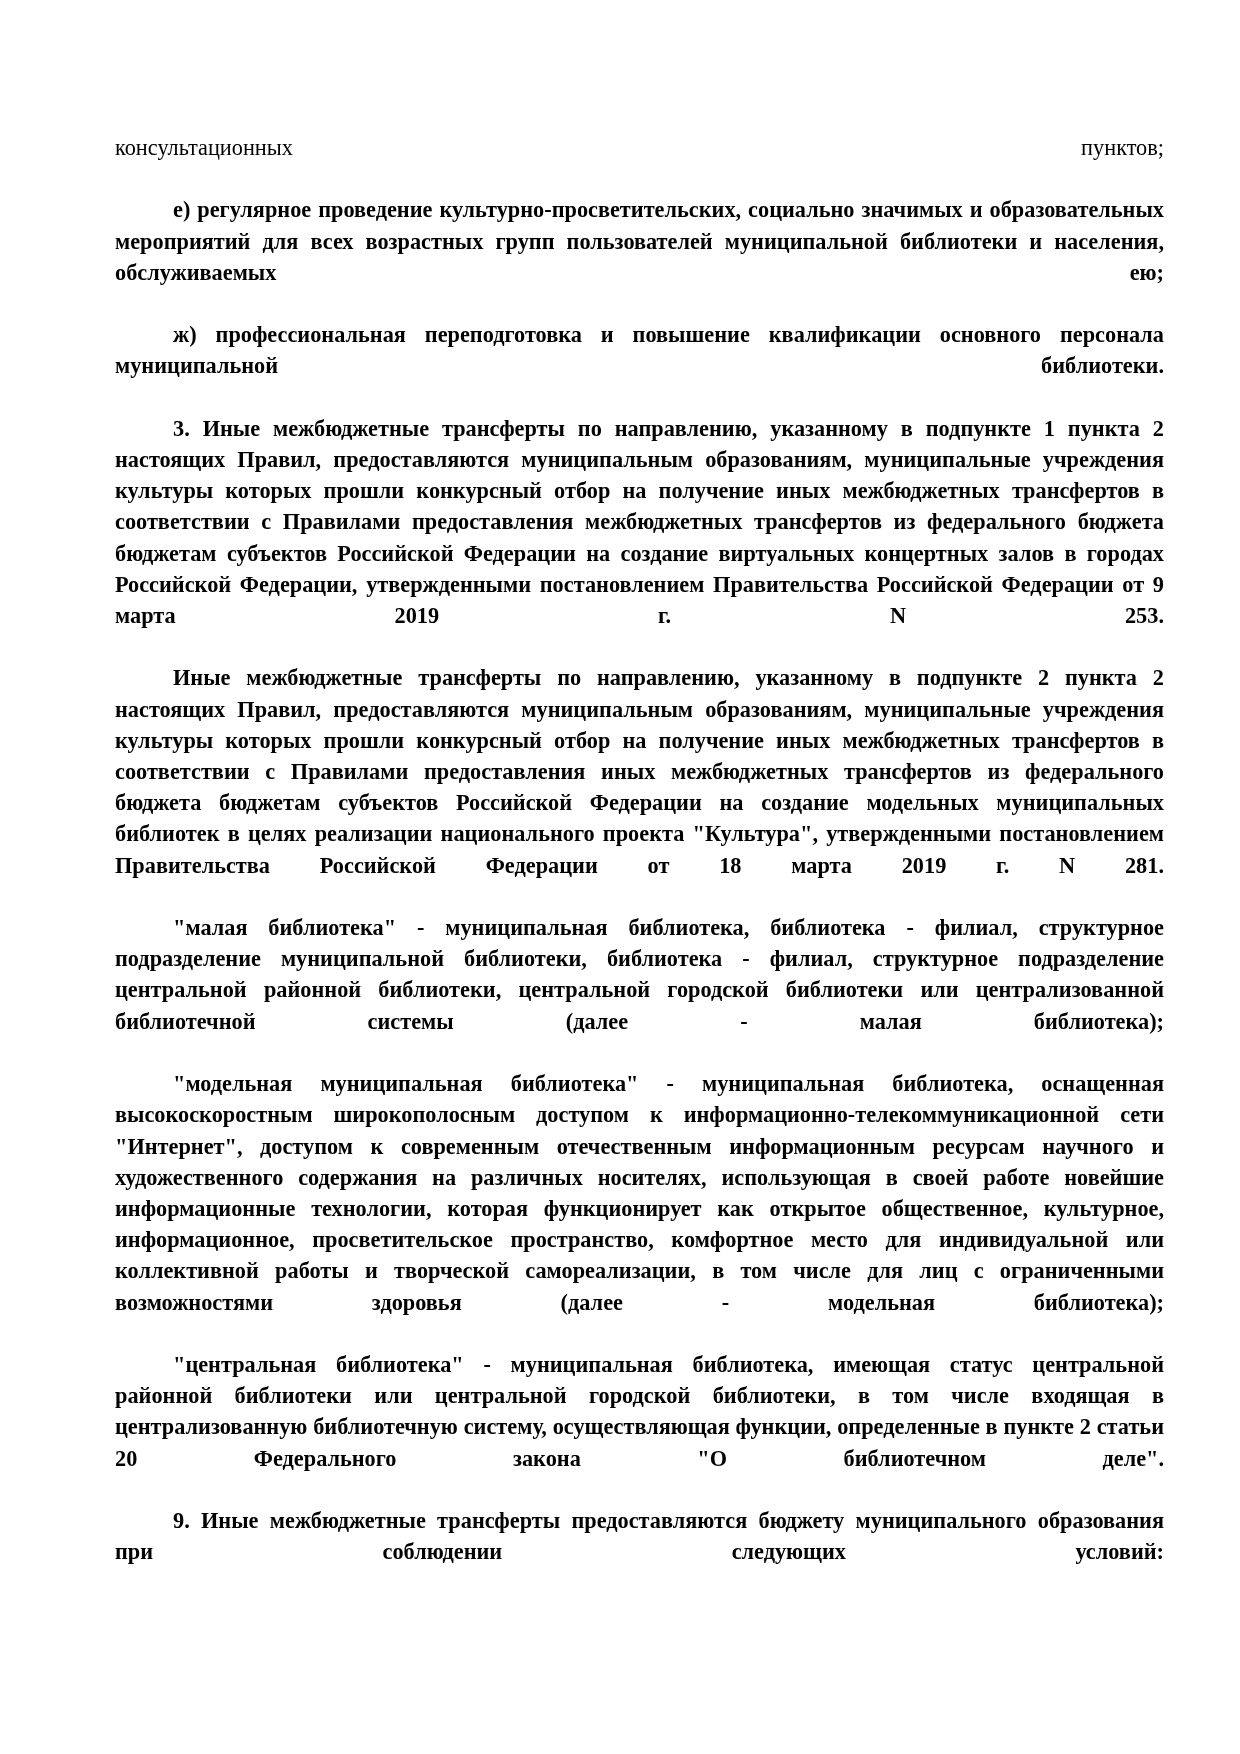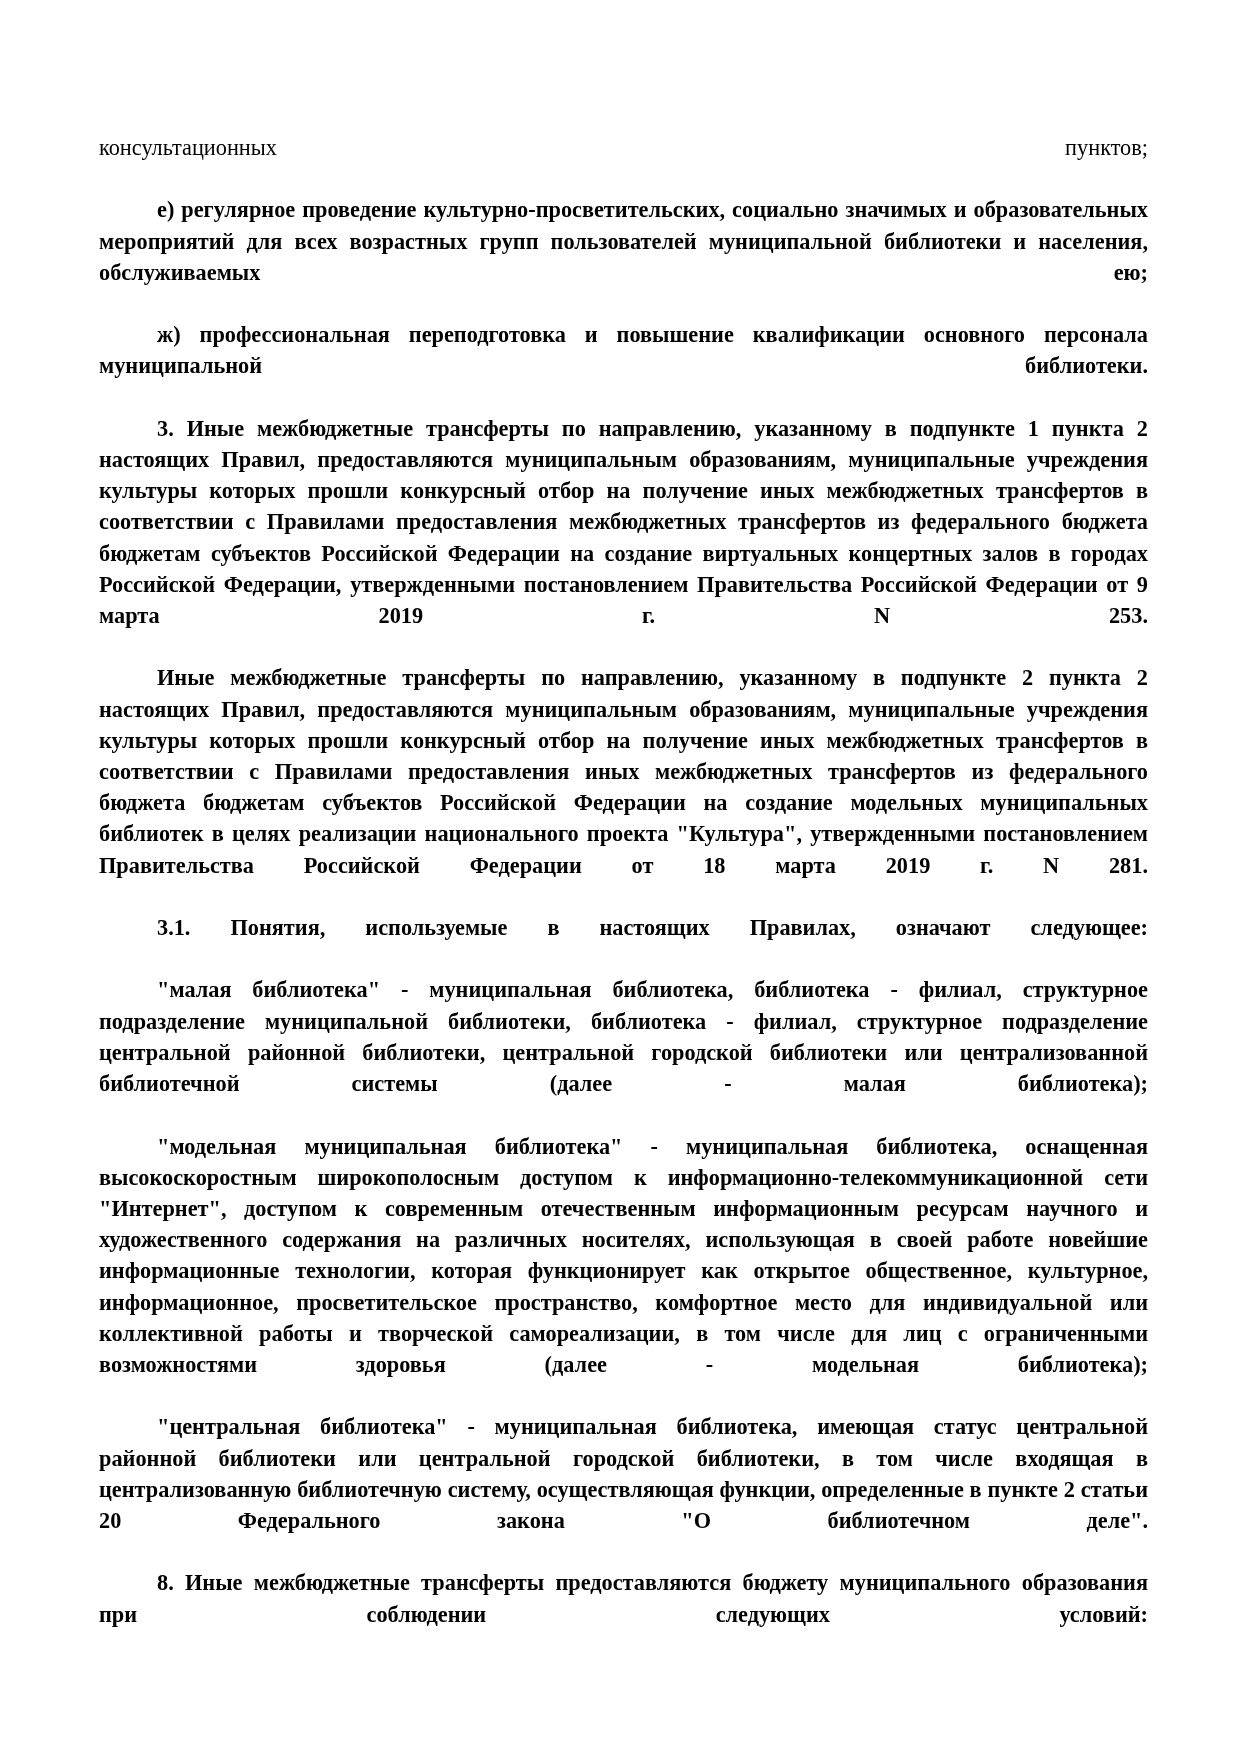--- a/index.html
+++ b/index.html
@@ -18,20 +18,21 @@
   .page {
     position: relative;
     width: 1240px;
     height: 1754px;
     background: #ffffff;
     box-sizing: border-box;
     padding: 132px 92px 0 99px;
   }
   .doc-body {
     width: 1049px;
+    margin-left: 16px;
   }
   p.para {
     margin: 0;
     font-size: 22.3px;
     line-height: 31.2px;
     text-align: justify;
     text-justify: inter-word;
     hyphens: none;
     word-spacing: 0px;
   }
@@ -63,26 +64,25 @@
     <p class="para noindent">консультационных пунктов;</p>
 
     <p class="para indent gap-lg">е) регулярное проведение культурно-просветительских, социально значимых и образовательных мероприятий для всех возрастных групп пользователей муниципальной библиотеки и населения, обслуживаемых ею;</p>
 
     <p class="para indent gap-lg">ж) профессиональная переподготовка и повышение квалификации основного персонала муниципальной библиотеки.</p>
 
     <p class="para indent gap-lg">3. Иные межбюджетные трансферты по направлению, указанному в подпункте 1 пункта 2 настоящих Правил, предоставляются муниципальным образованиям, муниципальные учреждения культуры которых прошли конкурсный отбор на получение иных межбюджетных трансфертов в соответствии с Правилами предоставления межбюджетных трансфертов из федерального бюджета бюджетам субъектов Российской Федерации на создание виртуальных концертных залов в городах Российской Федерации, утвержденными постановлением Правительства Российской Федерации от 9 марта 2019 г. N 253.</p>
 
     <p class="para indent gap-lg">Иные межбюджетные трансферты по направлению, указанному в подпункте 2 пункта 2 настоящих Правил, предоставляются муниципальным образованиям, муниципальные учреждения культуры которых прошли конкурсный отбор на получение иных межбюджетных трансфертов в соответствии с Правилами предоставления иных межбюджетных трансфертов из федерального бюджета бюджетам субъектов Российской Федерации на создание модельных муниципальных библиотек в целях реализации национального проекта "Культура", утвержденными постановлением Правительства Российской Федерации от 18 марта 2019 г. N 281.</p>
 
-    <p class="para indent gap-md">3.1. Понятия, используемые в настоящих Правилах, означают следующее:</p>
 
     <p class="para indent gap-md">"малая библиотека" - муниципальная библиотека, библиотека - филиал, структурное подразделение муниципальной библиотеки, библиотека - филиал, структурное подразделение центральной районной библиотеки, центральной городской библиотеки или централизованной библиотечной системы (далее - малая библиотека);</p>
 
     <p class="para indent gap-md">"модельная муниципальная библиотека" - муниципальная библиотека, оснащенная высокоскоростным широкополосным доступом к информационно-телекоммуникационной сети "Интернет", доступом к современным отечественным информационным ресурсам научного и художественного содержания на различных носителях, использующая в своей работе новейшие информационные технологии, которая функционирует как открытое общественное, культурное, информационное, просветительское пространство, комфортное место для индивидуальной или коллективной работы и творческой самореализации, в том числе для лиц с ограниченными возможностями здоровья (далее - модельная библиотека);</p>
 
     <p class="para indent gap-md">"центральная библиотека" - муниципальная библиотека, имеющая статус центральной районной библиотеки или центральной городской библиотеки, в том числе входящая в централизованную библиотечную систему, осуществляющая функции, определенные в пункте 2 статьи 20 Федерального закона "О библиотечном деле".</p>
 
 
-    <p class="para indent gap-lg">8. Иные межбюджетные трансферты предоставляются бюджету муниципального образования при соблюдении следующих условий:</p>
+    <p class="para indent gap-lg">9. Иные межбюджетные трансферты предоставляются бюджету муниципального образования при соблюдении следующих условий:</p>
 
 
   </div>
 </div>
 
 </body></html>

